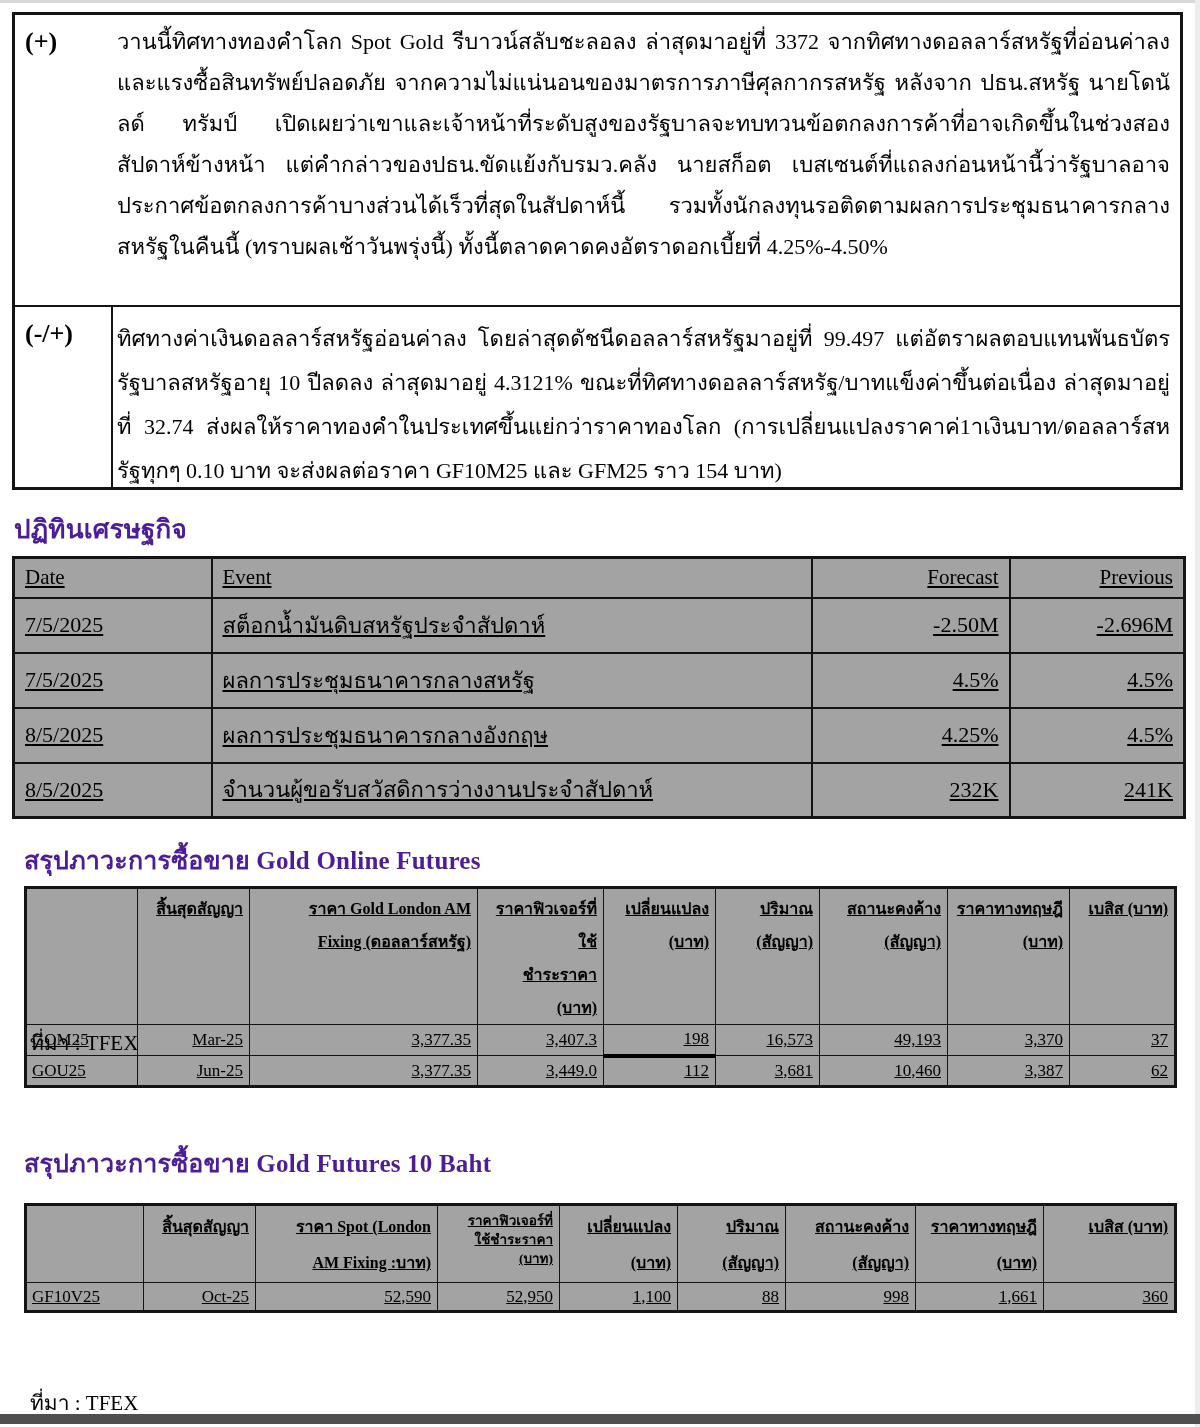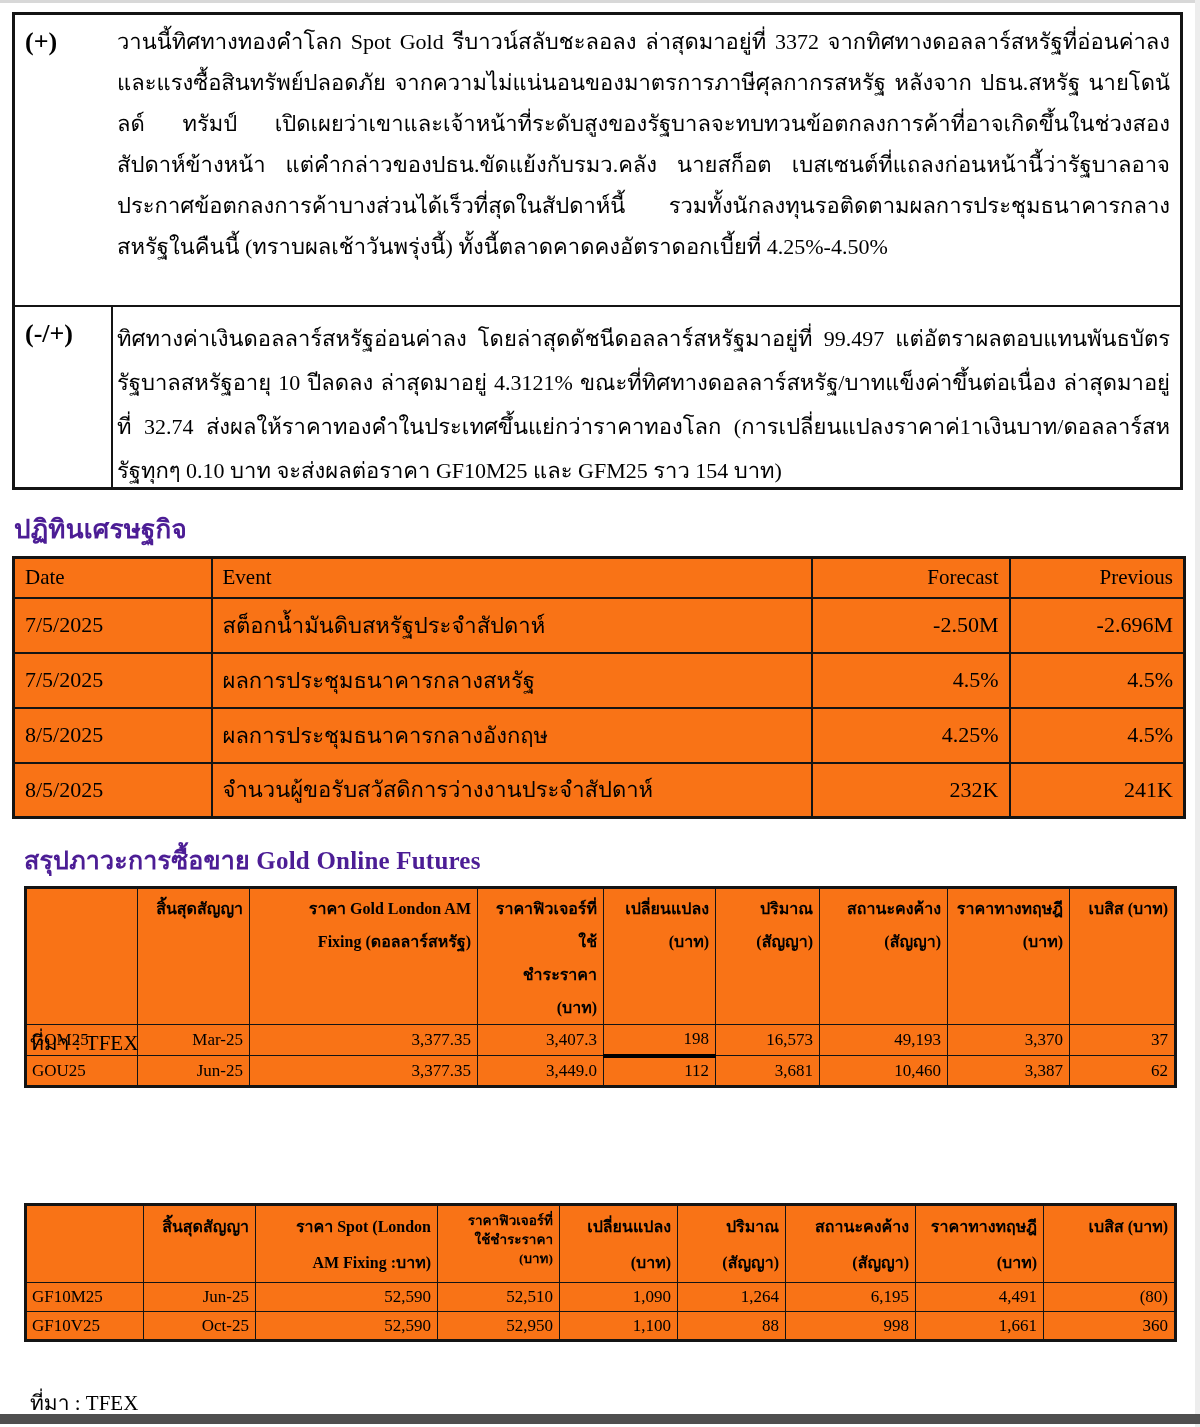--- a/index.html
+++ b/index.html
@@ -40,21 +40,21 @@
   
   .section-heading{
     position:absolute;font-weight:bold;color:#4c1d95;
     font-size:26px;letter-spacing:0.2px;
   }
   .h-calendar{left:14px;top:508px;}
   .h-gold-online{left:24px;top:840px;font-size:25px;}
   .h-gold-10baht{left:24px;top:1143px;font-size:25px;}
 
   
-  table{border-collapse:collapse;table-layout:fixed;background:#f97316;}
+  table{border-collapse:collapse;table-layout:fixed;background:#a3a3a3;text-decoration:underline;}
   .calendar-table{
     position:absolute;left:12px;top:556px;width:1171px;
     border:3px solid #141414;
   }
   .calendar-table th,.calendar-table td{
     border:2px solid #141414;box-sizing:border-box;
     font-weight:normal;overflow:hidden;white-space:nowrap;
   }
   .calendar-table th{height:40px;font-size:21px;}
   .calendar-table td{height:55px;font-size:22px;}
@@ -207,20 +207,21 @@
       <td>3,681</td>
       <td>10,460</td>
       <td>3,387</td>
       <td>62</td>
     </tr>
   </tbody>
     </table>
 
   <div class="source-note src-1">ที่มา : TFEX</div>
 
+  <div class="section-heading h-gold-10baht">สรุปภาวะการซื้อขาย Gold Futures 10 Baht</div>
 
   <table class="futures-table t-gold-10baht">
     <colgroup>
       <col style="width:118px">
         <col style="width:112px">
         <col style="width:182px">
         <col style="width:122px">
       <col style="width:118px">
         <col style="width:108px">
         <col style="width:130px">
@@ -240,31 +241,20 @@
 (บาท)</th>
       <th>ปริมาณ
 (สัญญา)</th>
       <th>สถานะคงค้าง
 (สัญญา)</th>
       <th>ราคาทางทฤษฎี
 (บาท)</th>
       <th>เบสิส (บาท)</th>
     </tr>
     <tr>
-      <td class="sym">GF10M25</td>
-      <td>Jun-25</td>
-      <td>52,590</td>
-      <td>52,510</td>
-      <td>1,090</td>
-      <td>1,264</td>
-      <td>6,195</td>
-      <td>4,491</td>
-      <td>(80)</td>
-    </tr>
-    <tr>
       <td class="sym">GF10V25</td>
       <td>Oct-25</td>
       <td>52,590</td>
       <td>52,950</td>
       <td>1,100</td>
       <td>88</td>
       <td>998</td>
       <td>1,661</td>
       <td>360</td>
     </tr>

